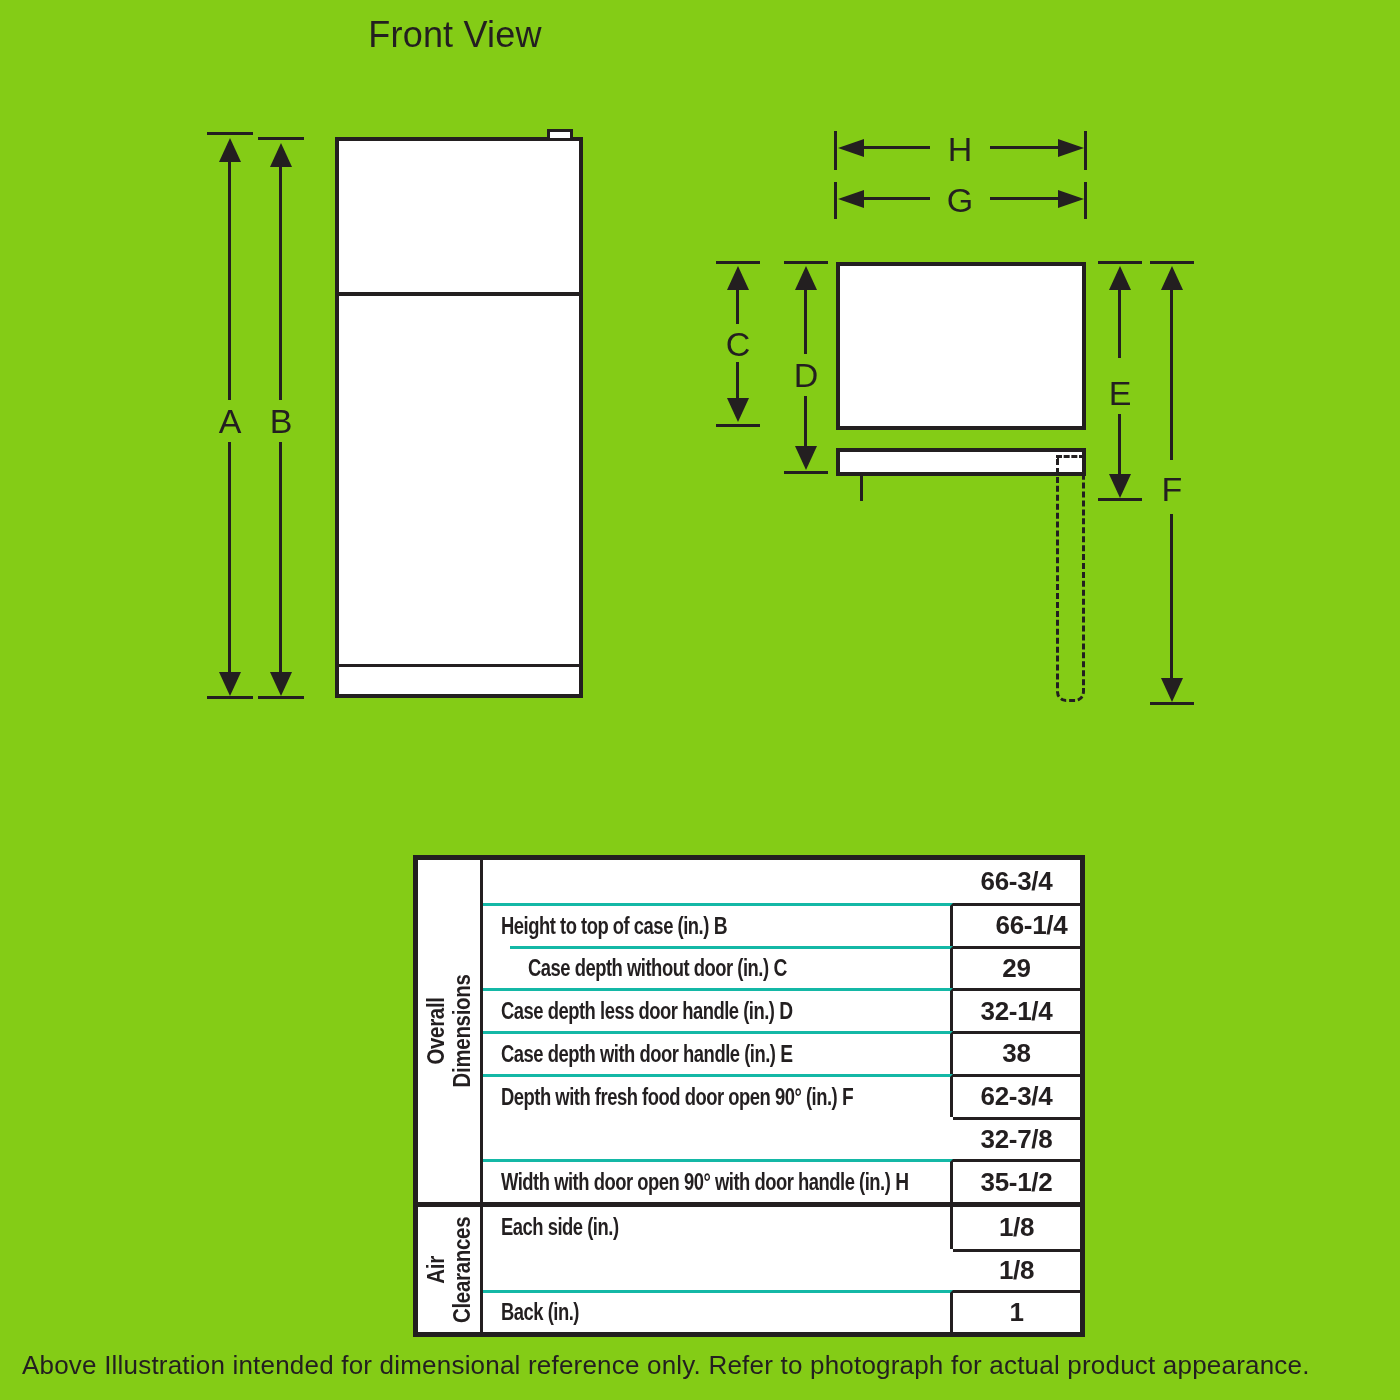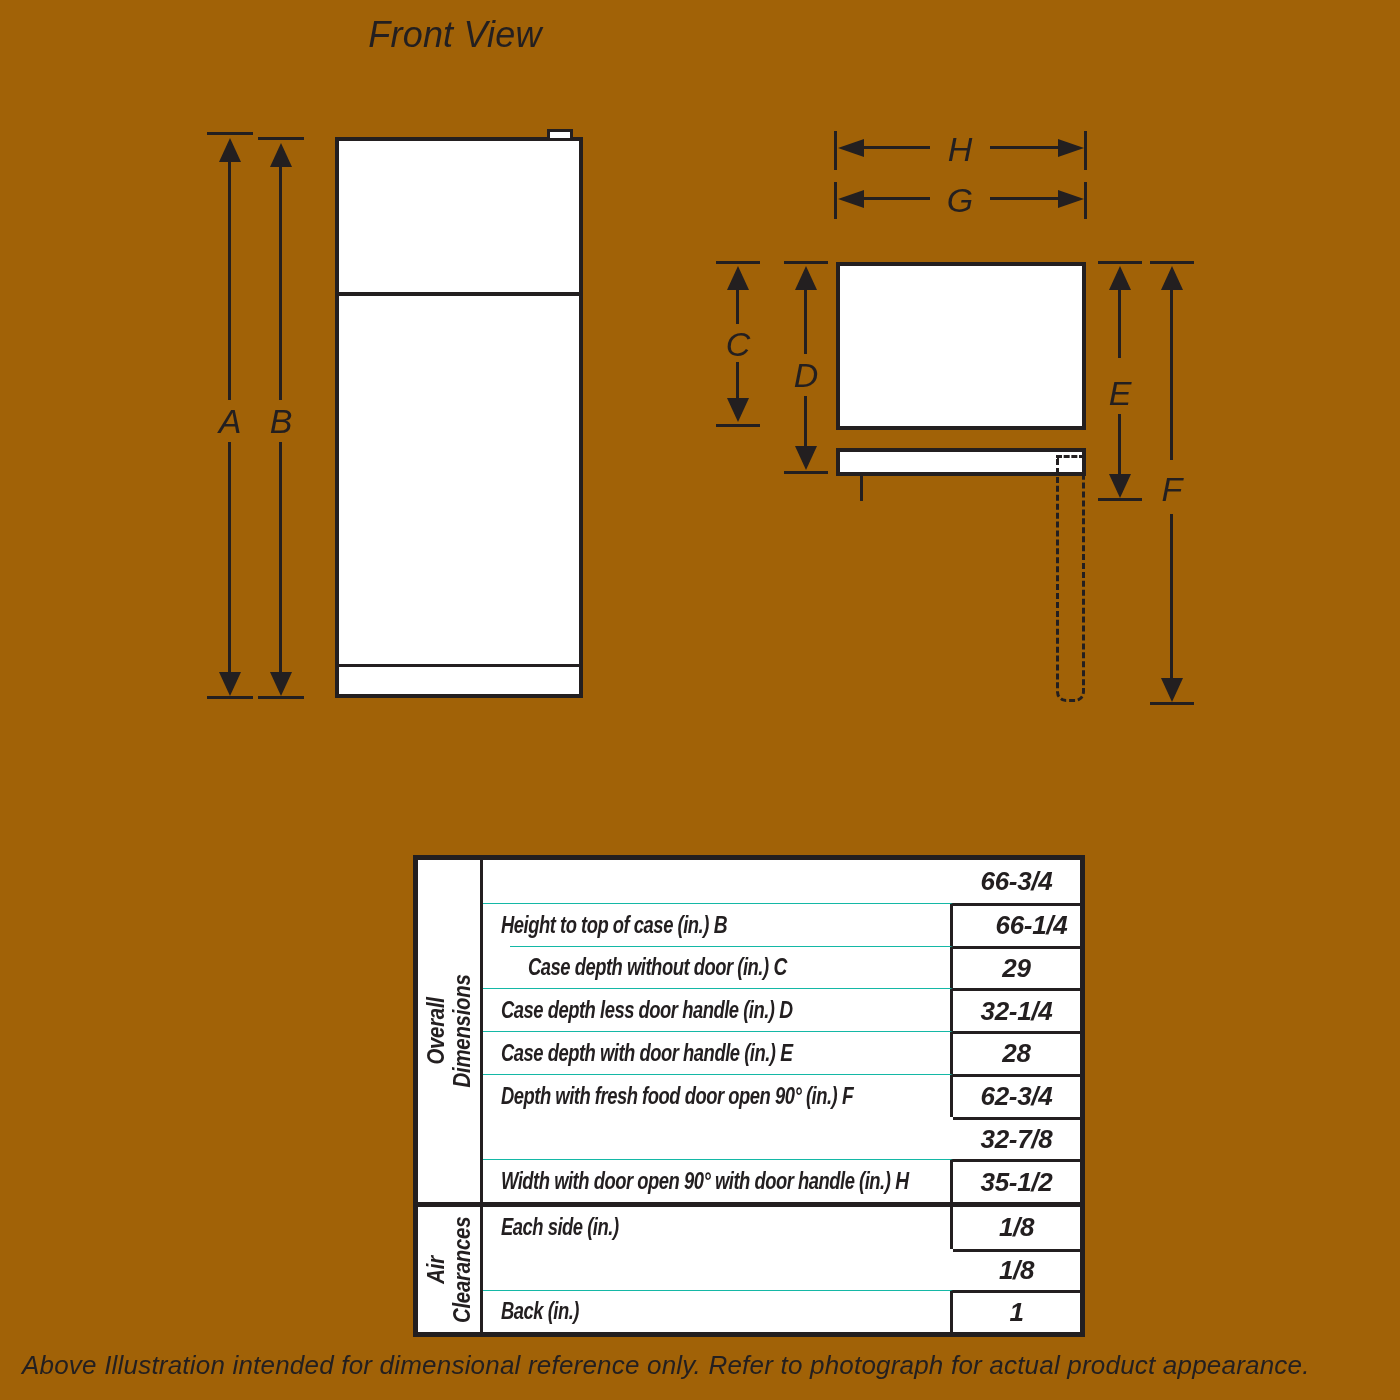--- a/index.html
+++ b/index.html
@@ -1,18 +1,18 @@
 <!DOCTYPE html>
 <html><head>
 <meta charset="utf-8">
 <style>
   * { box-sizing: border-box; margin: 0; padding: 0; }
   html, body { width: 1400px; height: 1400px; background: #ffffff; }
   body { position: relative; font-family: "Liberation Sans", sans-serif; color: #231f20; }
-  .canvas { position: absolute; left: 0; top: 0; width: 1400px; height: 1400px; background: #a16207; font-style: italic; }
+  .canvas { position: absolute; left: 0; top: 0; width: 1400px; height: 1400px; background: #84cc16; }
 
   
   .hline, .vline { position: absolute; background: #231f20; }
   .rect  { position: absolute; border: 4px solid #231f20; background: #fff; }
   .tri   { position: absolute; width: 0; height: 0; }
   .tri.up    { border-left: 11px solid transparent; border-right: 11px solid transparent; border-bottom: 24px solid #231f20; }
   .tri.down  { border-left: 11px solid transparent; border-right: 11px solid transparent; border-top: 24px solid #231f20; }
   .tri.left  { border-top: 9px solid transparent; border-bottom: 9px solid transparent; border-right: 26px solid #231f20; }
   .tri.right { border-top: 9px solid transparent; border-bottom: 9px solid transparent; border-left: 26px solid #231f20; }
 
@@ -26,21 +26,21 @@
   .dim-table { position: absolute; left: 413px; top: 855px; width: 672px; height: 482px;
                border: 5px solid #231f20; background: #fff; display: flex; flex-direction: column; }
   .sec { display: grid; grid-template-columns: 65px 1fr 127px; }
   .sec1 { height: 342px; grid-template-rows: repeat(8, 1fr); }
   .sec2 { flex: 1; grid-template-rows: repeat(3, 1fr); }
   .sec-divider { height: 5px; background: #231f20; flex: none; }
   .hcell { grid-row: 1 / -1; grid-column: 1; border-right: 3px solid #231f20;
            display: flex; align-items: center; justify-content: center; }
   .hcell span { white-space: pre-line; text-align: center; font-weight: 700; font-size: 24px; line-height: 1.08;
                 letter-spacing: -0.3px; transform: rotate(-90deg) scaleX(0.85); }
-  .lcell { grid-column: 2; border-right: 3px solid #231f20; border-top: 1px solid #14b8a6;
+  .lcell { grid-column: 2; border-right: 3px solid #231f20; border-top: 3px solid #14b8a6;
            display: flex; align-items: center; padding-left: 18px; overflow: hidden; }
   .vcell { grid-column: 3; border-top: 3px solid #231f20;
            display: flex; align-items: center; justify-content: center;
            font-weight: 700; font-size: 26px; letter-spacing: -0.3px; }
   .lcell.first, .vcell.first { border-top: none; }
   .lbl { display: inline-block; white-space: nowrap; font-weight: 700; font-size: 23px; letter-spacing: -0.6px;
          transform: scaleX(0.8); transform-origin: left center; }
   .lbl .dimletter { font-size: 24px; letter-spacing: 0; margin-left: 6px; }
 
   .caption { position: absolute; left: 22px; top: 1350px; width: 1370px; font-size: 26px;
@@ -168,21 +168,21 @@
       <div class="vcell" style="grid-row:3;">29</div>
 
       <div class="lcell" style="grid-row:4;">
           <span class="lbl"><span>Case depth less door handle (in.)</span><span class="dimletter">D</span></span>
         </div>
       <div class="vcell" style="grid-row:4;">32-1/4</div>
 
       <div class="lcell" style="grid-row:5;">
           <span class="lbl"><span>Case depth with door handle (in.)</span><span class="dimletter">E</span></span>
         </div>
-      <div class="vcell" style="grid-row:5;">28</div>
+      <div class="vcell" style="grid-row:5;">38</div>
 
       <div class="lcell" style="grid-row:6;">
           <span class="lbl"><span>Depth with fresh food door open 90° (in.)</span><span class="dimletter">F</span></span>
         </div>
       <div class="vcell" style="grid-row:6;">62-3/4</div>
 
       <div class="vcell" style="grid-row:7;">32-7/8</div>
 
       <div class="lcell" style="grid-row:8;">
           <span class="lbl"><span>Width with door open 90° with door handle (in.)</span><span class="dimletter">H</span></span>

